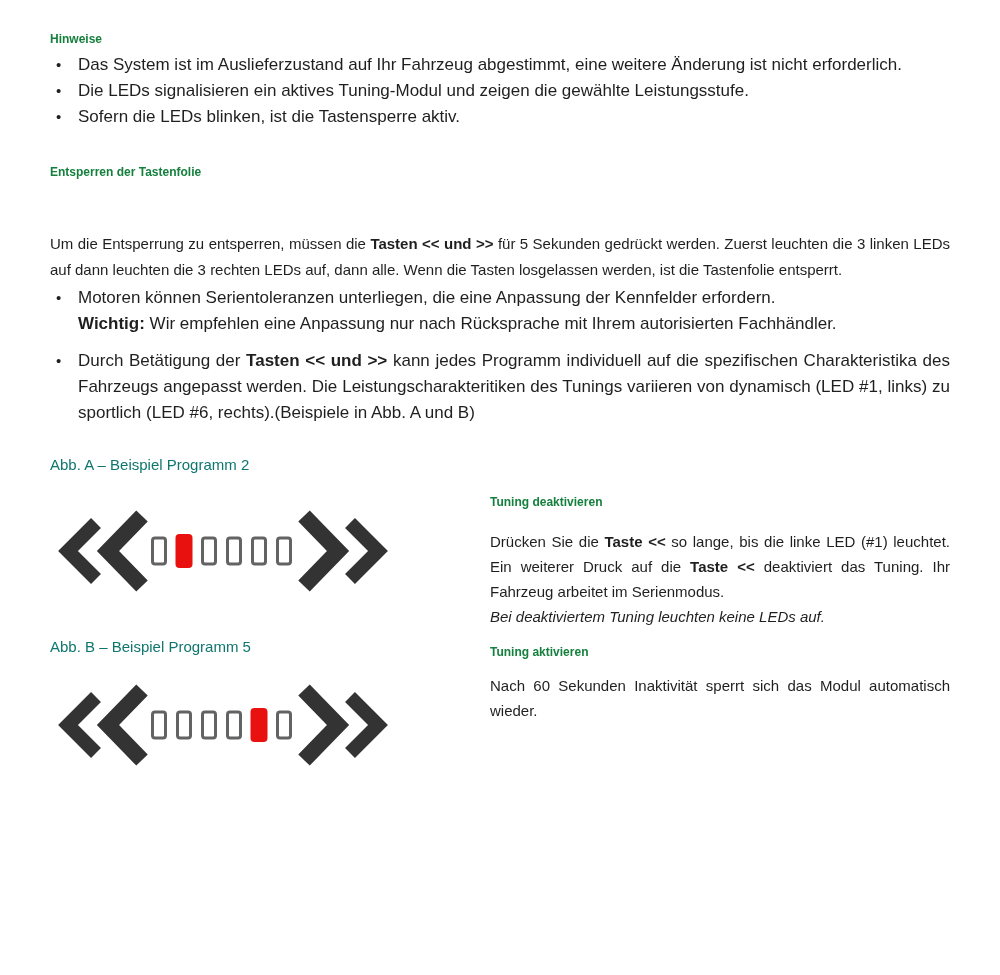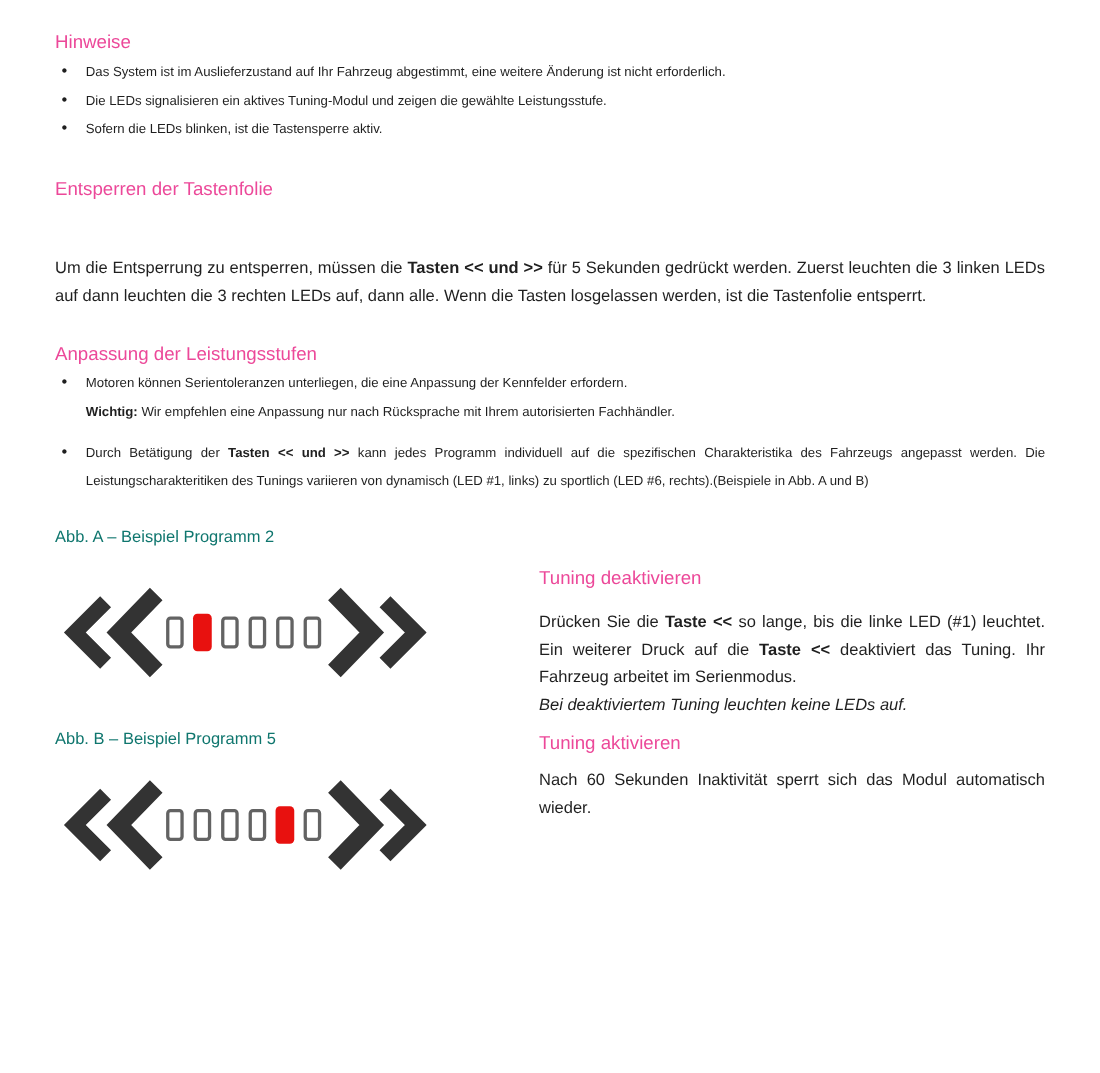--- a/index.html
+++ b/index.html
@@ -2,26 +2,26 @@
 <html><head>
 <meta charset="utf-8">
 <style>
   html,body{margin:0;padding:0;background:#ffffff;}
   .page{
     width:1000px;height:975px;background:#ffffff;overflow:hidden;
     font-family:"Liberation Sans","DejaVu Sans",sans-serif;
     color:#1f1f1f;position:relative;box-sizing:border-box;
     padding:28px 50px 0 50px;
   }
-  h2,h3{font-size:17px;font-weight:normal;color:#ec4899;margin:0;line-height:22px;}
+  h2,h3{font-size:12px;font-weight:bold;color:#15803d;margin:0;line-height:22px;}
   .body-text{font-size:15px;line-height:26px;}
   ul.blist{list-style:none;margin:2px 0 0 0;padding:0;}
   ul.blist li{display:flex;align-items:flex-start;}
   ul.blist .bullet{width:28px;flex:0 0 28px;text-align:left;padding-left:6px;box-sizing:border-box;font-size:15px;line-height:26px;}
-  ul.blist .btext{flex:1;font-size:12px;line-height:26px;text-align:justify;}
+  ul.blist .btext{flex:1;font-size:17px;line-height:26px;text-align:justify;}
   ul.blist.spaced li + li{margin-top:11px;}
   .h-entsperren{margin-top:31px;}
   .p-entsperren{margin:22px 0 0 0;text-align:justify;}
   .h-anpassung{margin-top:28px;}
   .anpassung-list{margin-top:13px;}
   b{font-weight:bold;}
   .figures-area{display:grid;grid-template-columns:440px 460px;margin-top:29px;}
   .fig-label{font-size:15px;line-height:20px;color:#0f766e;}
   .fig-graphic{margin-left:8px;}
   .fig-graphic.a{margin-top:34px;}
@@ -55,21 +55,20 @@
       <div class="btext">Sofern die LEDs blinken, ist die Tastensperre aktiv.</div>
     </li>
   </ul>
 
   <h2 class="h-entsperren">Entsperren der Tastenfolie</h2>
   <p class="body-text p-entsperren">
     <br>
     <span>Um die Entsperrung zu entsperren, müssen die </span><b>Tasten &lt;&lt; und &gt;&gt;</b><span> für 5 Sekunden gedrückt werden. Zuerst leuchten die 3 linken LEDs auf dann leuchten die 3 rechten LEDs auf, dann alle. Wenn die Tasten losgelassen werden, ist die Tastenfolie entsperrt.</span>
   </p>
 
-  <h2 class="h-anpassung">Anpassung der Leistungsstufen</h2>
   <ul class="blist spaced anpassung-list">
     <li>
       <span class="bullet">•</span>
       <div class="btext">
         <span>Motoren können Serientoleranzen unterliegen, die eine Anpassung der Kennfelder erfordern.</span><br>
         <b>Wichtig:</b><span> Wir empfehlen eine Anpassung nur nach Rücksprache mit Ihrem autorisierten Fachhändler.</span>
       </div>
     </li>
     <li>
       <span class="bullet">•</span>

